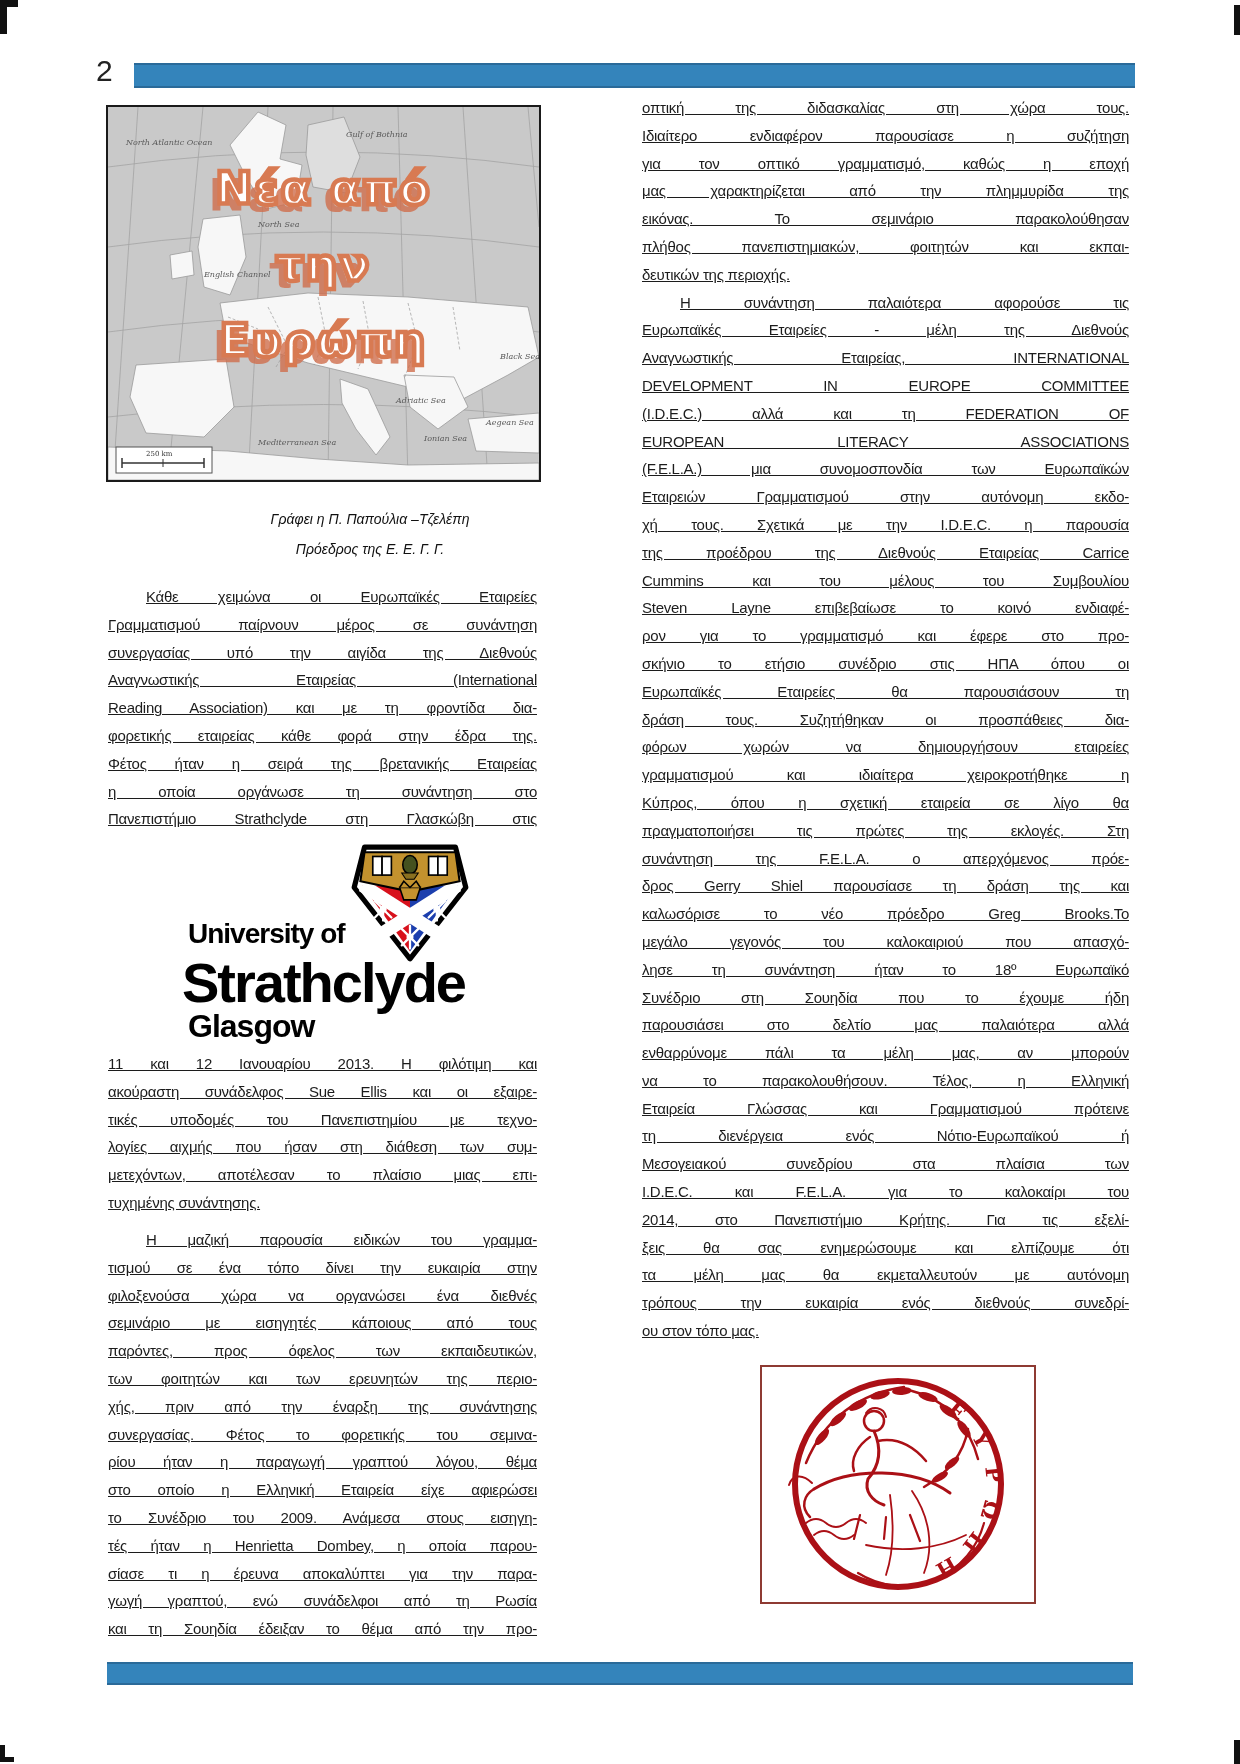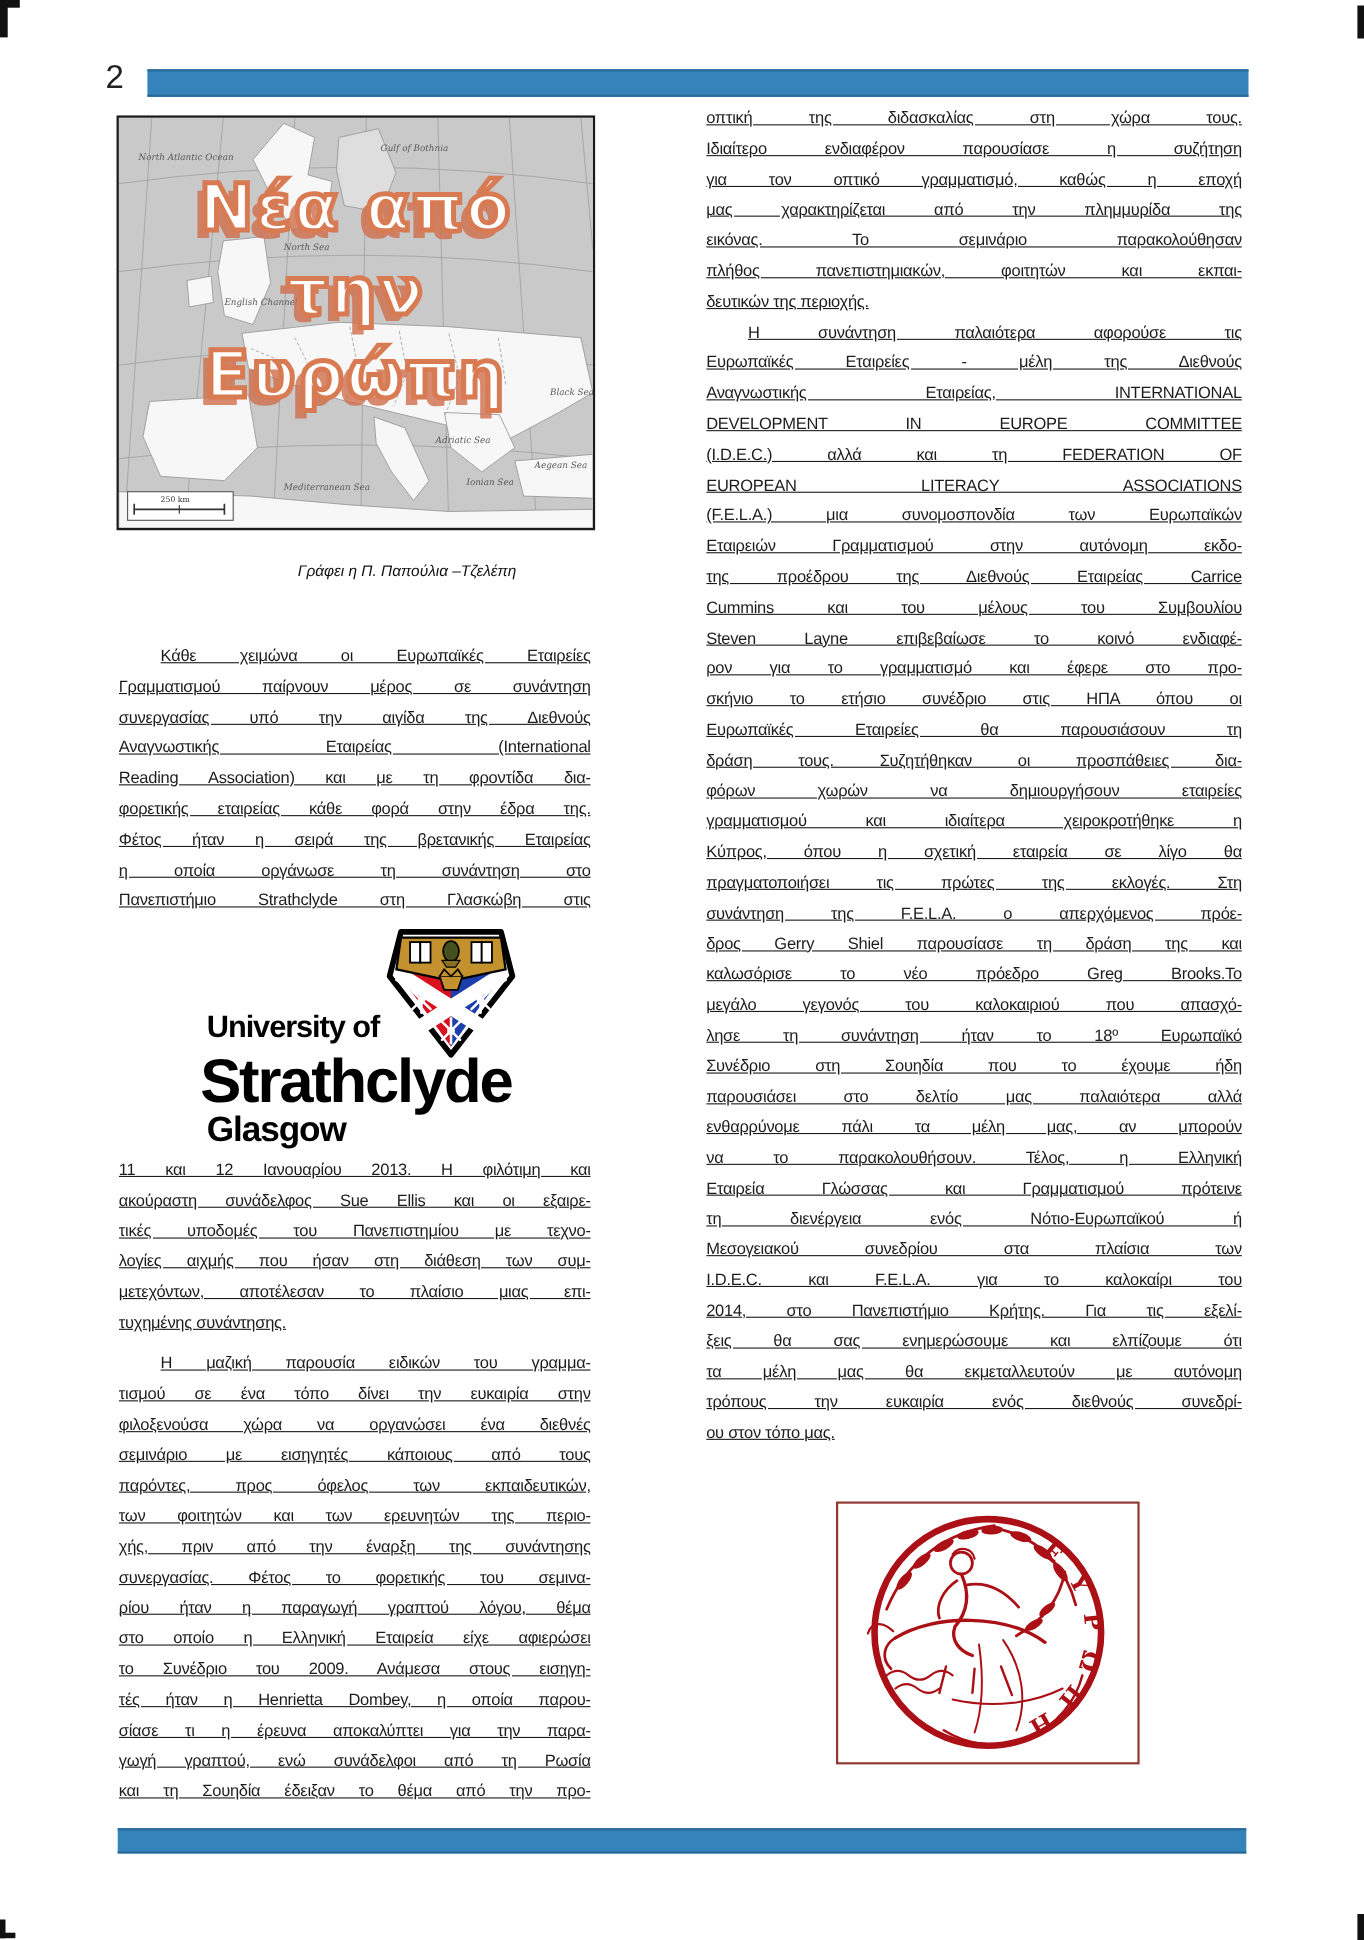--- a/index.html
+++ b/index.html
@@ -9,21 +9,21 @@
   .cmark{position:absolute;background:#111;}
   
   #page-number{position:absolute;left:96px;top:54px;font-size:30px;color:#222;}
   .blue-bar{position:absolute;background:#3484bb;border-top:2px solid #2a6a99;border-bottom:2px solid #2a6a99;}
   #top-bar{left:134px;top:63px;width:1001px;height:21px;}
   #bottom-bar{left:107px;top:1662px;width:1026px;height:19px;}
   
   #map{position:absolute;left:106px;top:105px;width:431px;height:373px;border:2px solid #1a1a1a;background:#c9c9c9;}
   #map svg{display:block;}
   #map-title{position:absolute;left:0;top:44px;width:100%;text-align:center;
-    font-family:"DejaVu Sans",sans-serif;font-weight:bold;font-size:59px;line-height:76px;
+    font-family:"DejaVu Sans",sans-serif;font-weight:bold;font-size:44px;line-height:76px;
     color:#ffffff;-webkit-text-stroke:4.5px #d87a52;
     text-shadow:-7px 7px 0 rgba(208,110,76,.8);letter-spacing:2px;}
   
   #byline{position:absolute;left:180px;top:504px;width:380px;text-align:center;
     font-style:italic;font-size:14px;line-height:30px;color:#111;}
   
   .col{position:absolute;font-size:15px;line-height:27.8px;letter-spacing:-0.25px;overflow:hidden;text-decoration:underline;}
   .jline{text-align:justify;text-align-last:justify;white-space:normal;}
   .jline.noj{text-align-last:left;}
   .jline.ind{text-indent:38px;}
@@ -118,20 +118,21 @@
     </svg>
     <div id="map-title">
       <div>Νέα από</div>
       <div>την</div>
       <div>Ευρώπη</div>
     </div>
   </div>
 
   <div id="byline">
     <div>Γράφει η Π. Παπούλια –Τζελέπη</div>
+    <div>Πρόεδρος της Ε. Ε. Γ. Γ.</div>
   </div>
 
   <div id="lpara1" class="col">
       <div class="jline ind">Κάθε χειμώνα οι Ευρωπαϊκές Εταιρείες</div>
       <div class="jline">Γραμματισμού  παίρνουν μέρος σε συνάντηση</div>
       <div class="jline">συνεργασίας υπό την αιγίδα της Διεθνούς</div>
       <div class="jline">Αναγνωστικής Εταιρείας (International</div>
       <div class="jline">Reading Association)  και με τη φροντίδα δια-</div>
       <div class="jline">φορετικής εταιρείας κάθε φορά στην έδρα της.</div>
       <div class="jline">Φέτος ήταν η σειρά της βρετανικής Εταιρείας</div>
@@ -232,20 +233,21 @@
       </div>
     <div>
         <div class="jline ind">Η συνάντηση παλαιότερα αφορούσε τις</div>
         <div class="jline">Ευρωπαϊκές Εταιρείες - μέλη της Διεθνούς</div>
         <div class="jline">Αναγνωστικής Εταιρείας, INTERNATIONAL</div>
         <div class="jline">DEVELOPMENT IN EUROPE COMMITTEE</div>
         <div class="jline">(I.D.E.C.) αλλά και τη FEDERATION OF</div>
         <div class="jline">EUROPEAN LITERACY ASSOCIATIONS</div>
         <div class="jline">(F.E.L.A.) μια συνομοσπονδία των Ευρωπαϊκών</div>
         <div class="jline">Εταιρειών Γραμματισμού στην αυτόνομη εκδο-</div>
+        <div class="jline">χή τους. Σχετικά με την I.D.E.C. η παρουσία</div>
         <div class="jline">της προέδρου της Διεθνούς Εταιρείας Carrice</div>
         <div class="jline">Cummins και του μέλους του Συμβουλίου</div>
         <div class="jline">Steven Layne  επιβεβαίωσε το κοινό ενδιαφέ-</div>
         <div class="jline">ρον για το γραμματισμό και έφερε στο προ-</div>
         <div class="jline">σκήνιο το ετήσιο συνέδριο στις ΗΠΑ όπου οι</div>
         <div class="jline">Ευρωπαϊκές Εταιρείες θα παρουσιάσουν τη</div>
         <div class="jline">δράση τους. Συζητήθηκαν οι προσπάθειες δια-</div>
         <div class="jline">φόρων χωρών να δημιουργήσουν εταιρείες</div>
         <div class="jline">γραμματισμού και ιδιαίτερα χειροκροτήθηκε η</div>
         <div class="jline">Κύπρος, όπου η σχετική εταιρεία σε λίγο θα</div>

